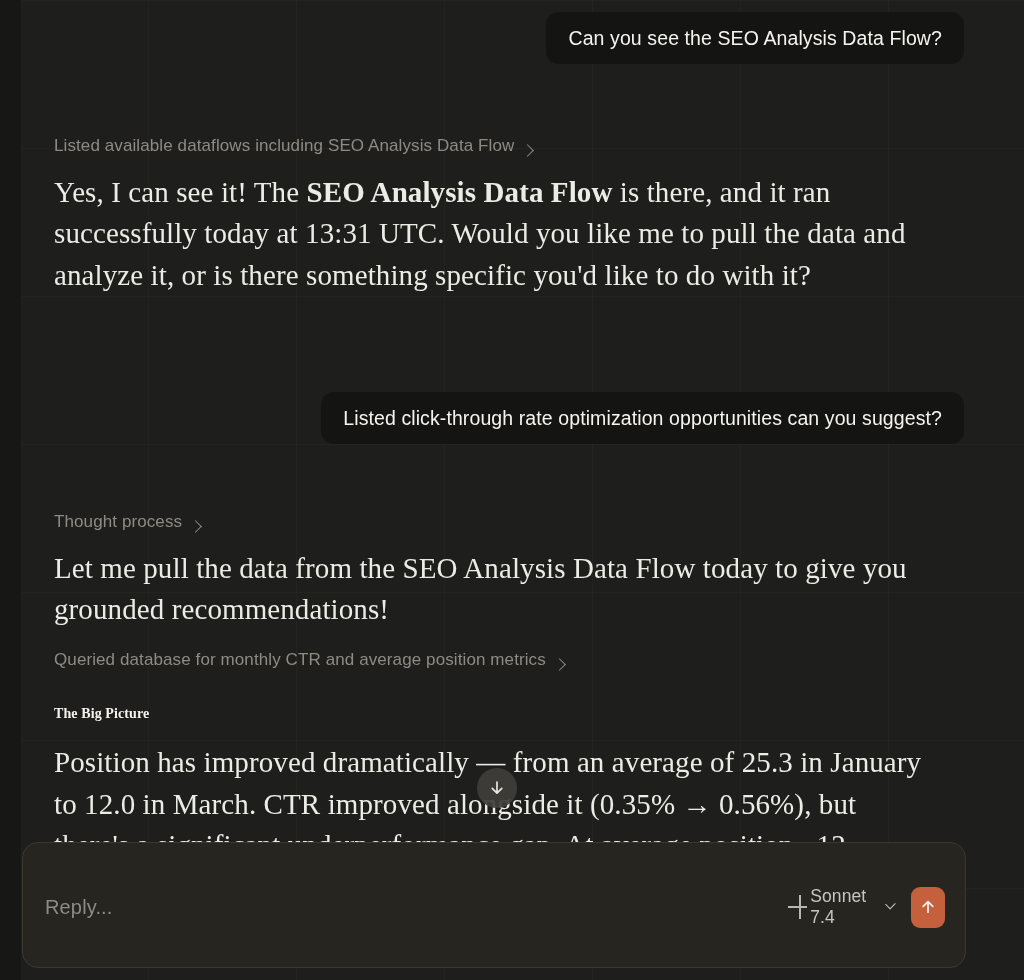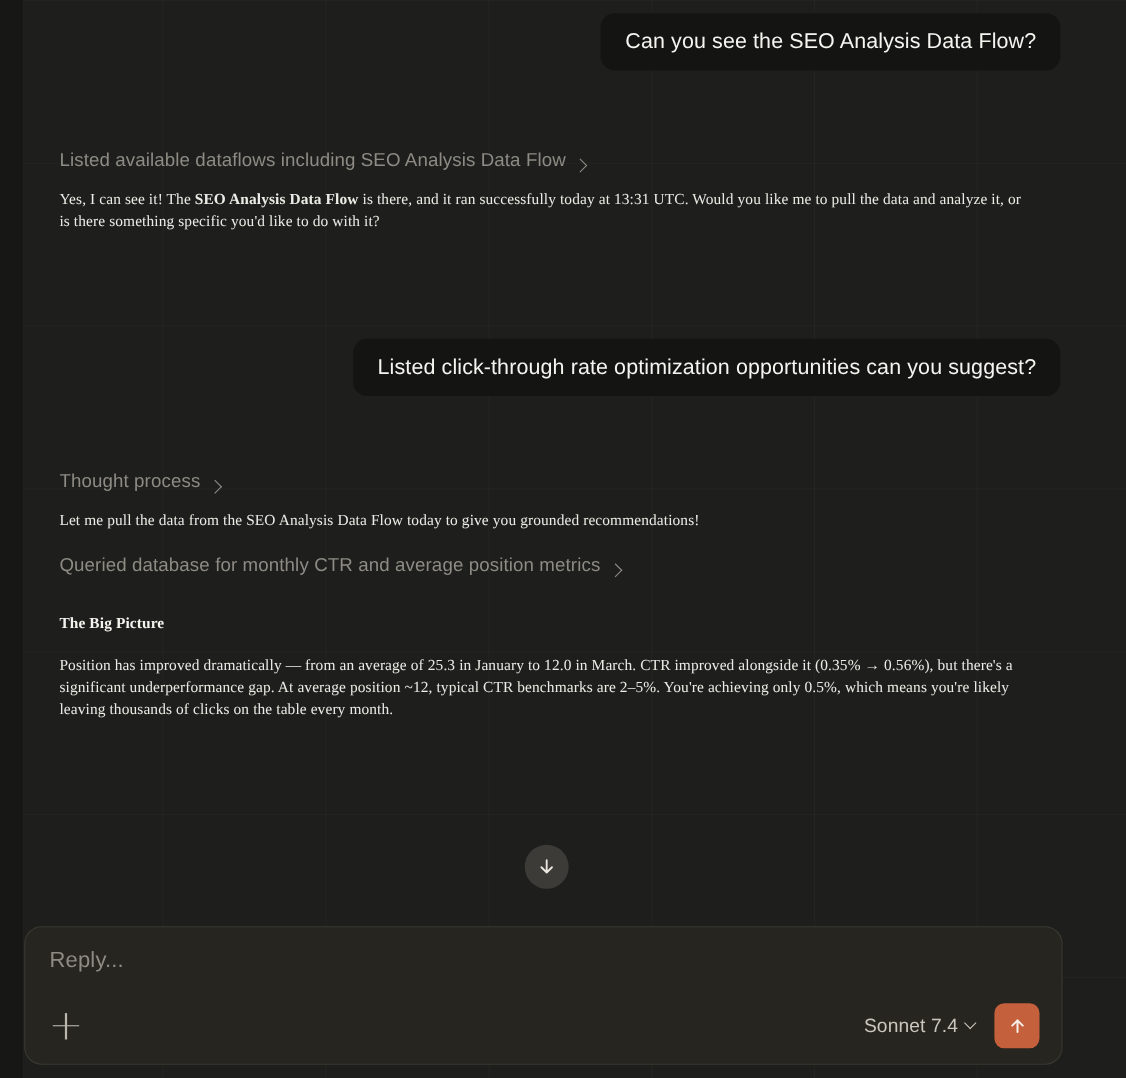--- a/index.html
+++ b/index.html
@@ -65,21 +65,21 @@
     width: 9px; height: 9px;
     border-right: 1.6px solid #8d8b84;
     border-top: 1.6px solid #8d8b84;
     transform: rotate(45deg);
     position: relative;
     top: -1px;
   }
   .assist-text {
     color: #ececE6;
     font-family: "Liberation Serif", serif;
-    font-size: 14px;
+    font-size: 29px;
     line-height: 1.42;
     max-width: 880px;
     letter-spacing: 0.1px;
   }
   .assist-text b { font-weight: 700; }
   .assist-h {
     color: #f4f3ee;
     font-family: "Liberation Serif", serif;
     font-size: 14px;
     font-weight: 700;
@@ -112,21 +112,21 @@
     position: absolute;
     left: 22px;
     right: 58px;
     bottom: 12px;
     height: 126px;
     background: #26251f;
     border: 1px solid #3a3931;
     border-radius: 16px;
     padding: 18px 20px 14px 20px;
     display: flex;
-    flex-direction: column;
+    flex-direction: row;
     justify-content: space-between;
   }
   .composer-input {
     color: #8d8b84;
     font-size: 20px;
     letter-spacing: 0.15px;
     background: transparent;
     border: none;
     outline: none;
     width: 100%;

